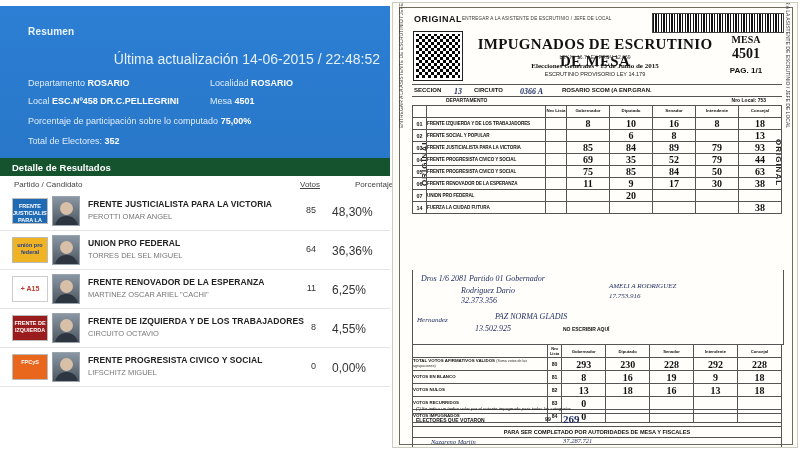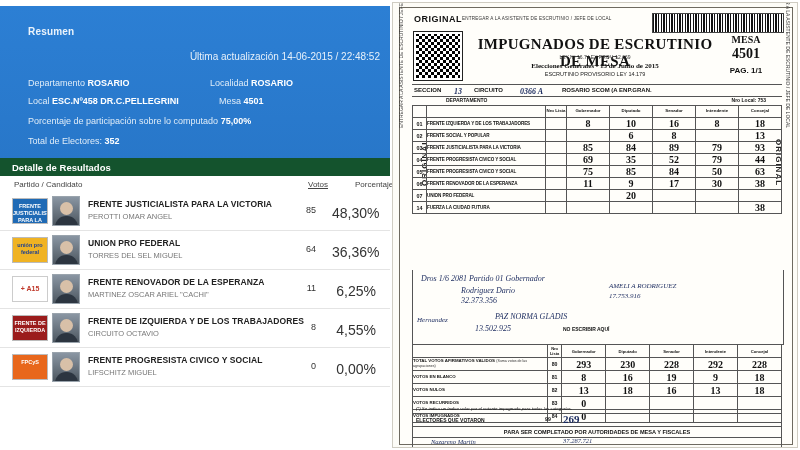--- a/index.html
+++ b/index.html
@@ -41,34 +41,34 @@
     position: absolute;
     left: 28px; top: 20px;
     font-size: 10px;
     font-weight: bold;
     letter-spacing: .2px;
     color: #eaf3fb;
   }
   .lp-updated {
     position: absolute;
     right: 10px; top: 45px;
-    font-size: 10px;
+    font-size: 14px;
     color: #e6f0fa;
   }
   .lp-row {
     position: absolute;
     font-size: 9px;
     color: #dfecf8;
     white-space: nowrap;
   }
   .lp-row b { color: #ffffff; font-weight: bold; }
   .r1 { left: 28px; top: 72px; }
   .r2 { left: 210px; top: 72px; }
   .r3 { left: 28px; top: 90px; }
-  .r4 { left: 219px; top: 90px; }
+  .r4 { left: 210px; top: 90px; }
   .r5 { left: 28px; top: 110px; }
   .r6 { left: 28px; top: 130px; }
 
   .lp-sub {
     position: absolute;
     left: 0; top: 158px;
     width: 390px;
     height: 18px;
     background: #14532d;
     color: #ffffff;
@@ -83,21 +83,21 @@
   .tbl-head {
     position: absolute;
     left: 0; top: 176px;
     width: 390px;
     height: 16px;
     border-bottom: 1px solid #cfcfcf;
     font-size: 8px;
     color: #444;
   }
   .th-party { position: absolute; left: 14px; top: 4px; }
-  .th-votes { position: absolute; left: 308px; top: 4px; text-decoration: underline; }
+  .th-votes { position: absolute; left: 300px; top: 4px; text-decoration: underline; }
   .th-pct   { position: absolute; left: 338px; top: 4px; padding-left: 17px; }
 
   .res-list {
     position: absolute;
     left: 0; top: 192px;
     width: 390px;
   }
   .res-row {
     position: relative;
     height: 38px;
@@ -162,22 +162,22 @@
     left: 292px; top: 13px;
     width: 24px;
     text-align: right;
     font-size: 9px;
     color: #333;
   }
   .res-pct {
     position: absolute;
     left: 332px; top: 13px;
     width: 44px;
-    text-align: right;
-    font-size: 14px;
+    text-align: left;
+    font-size: 12px;
     color: #333;
   }
 
   
   .doc {
     position: absolute;
     left: 392px; top: 2px;
     width: 406px;
     height: 446px;
     background: #fdfcf7;

